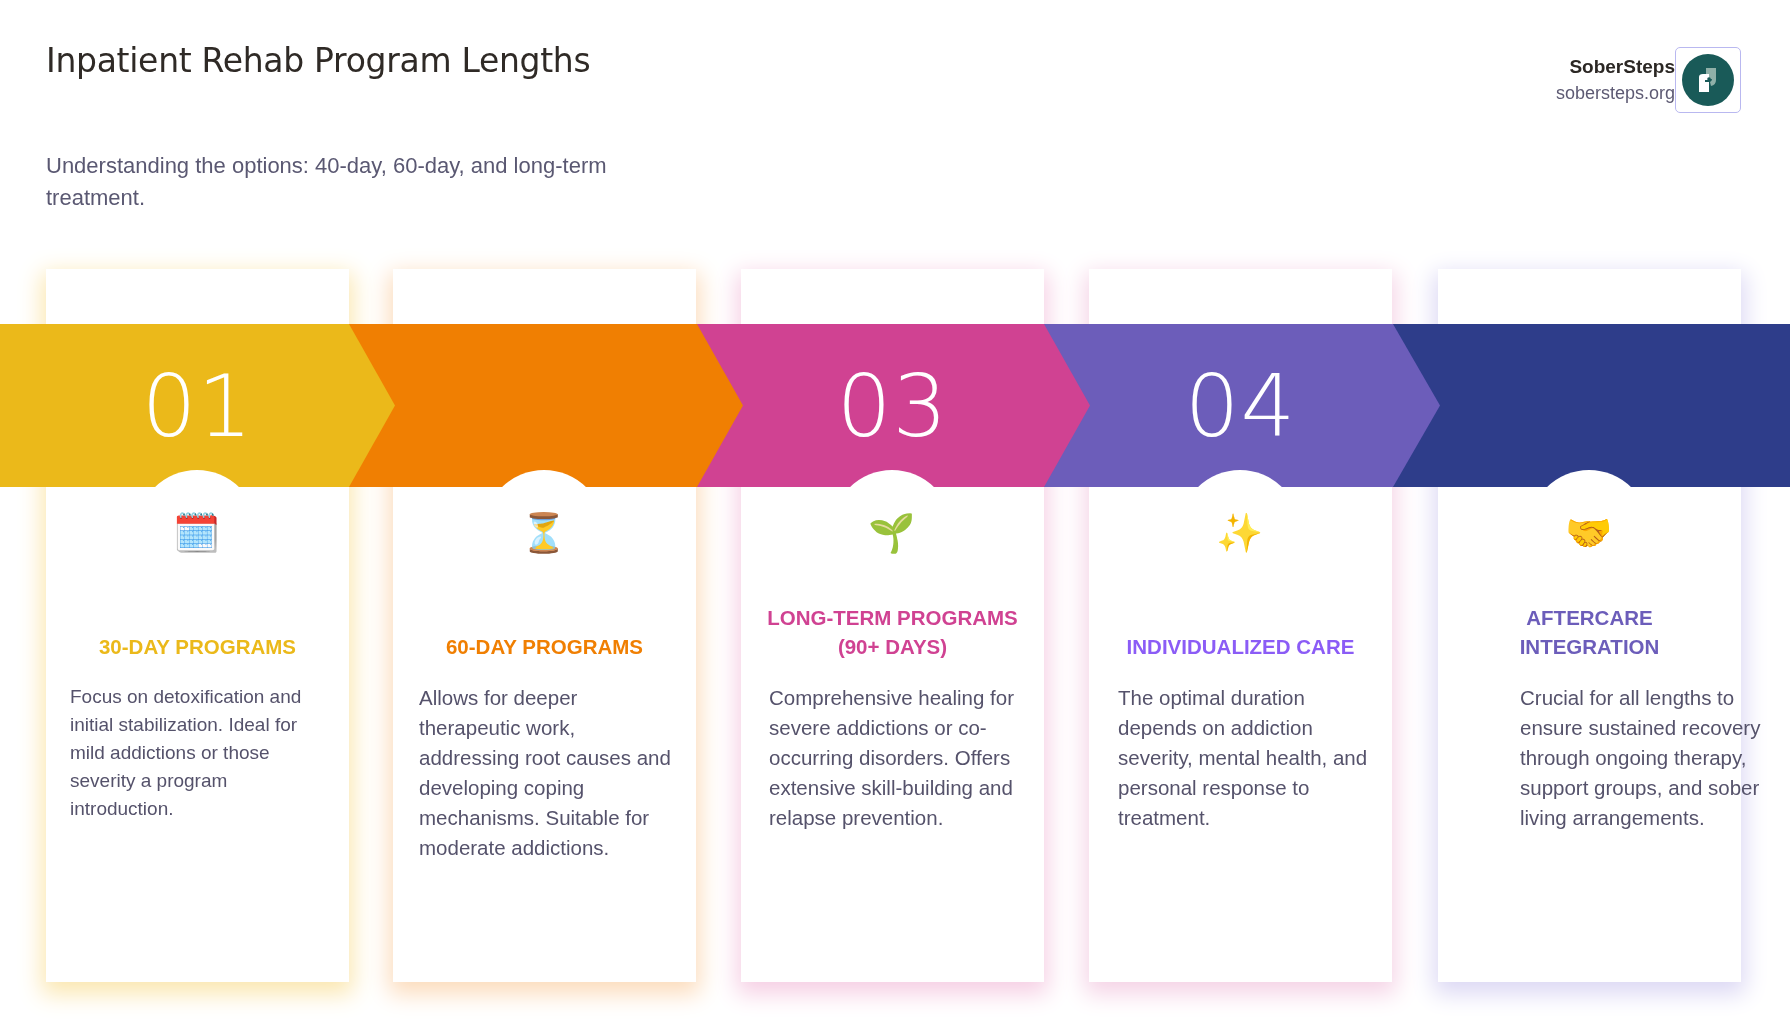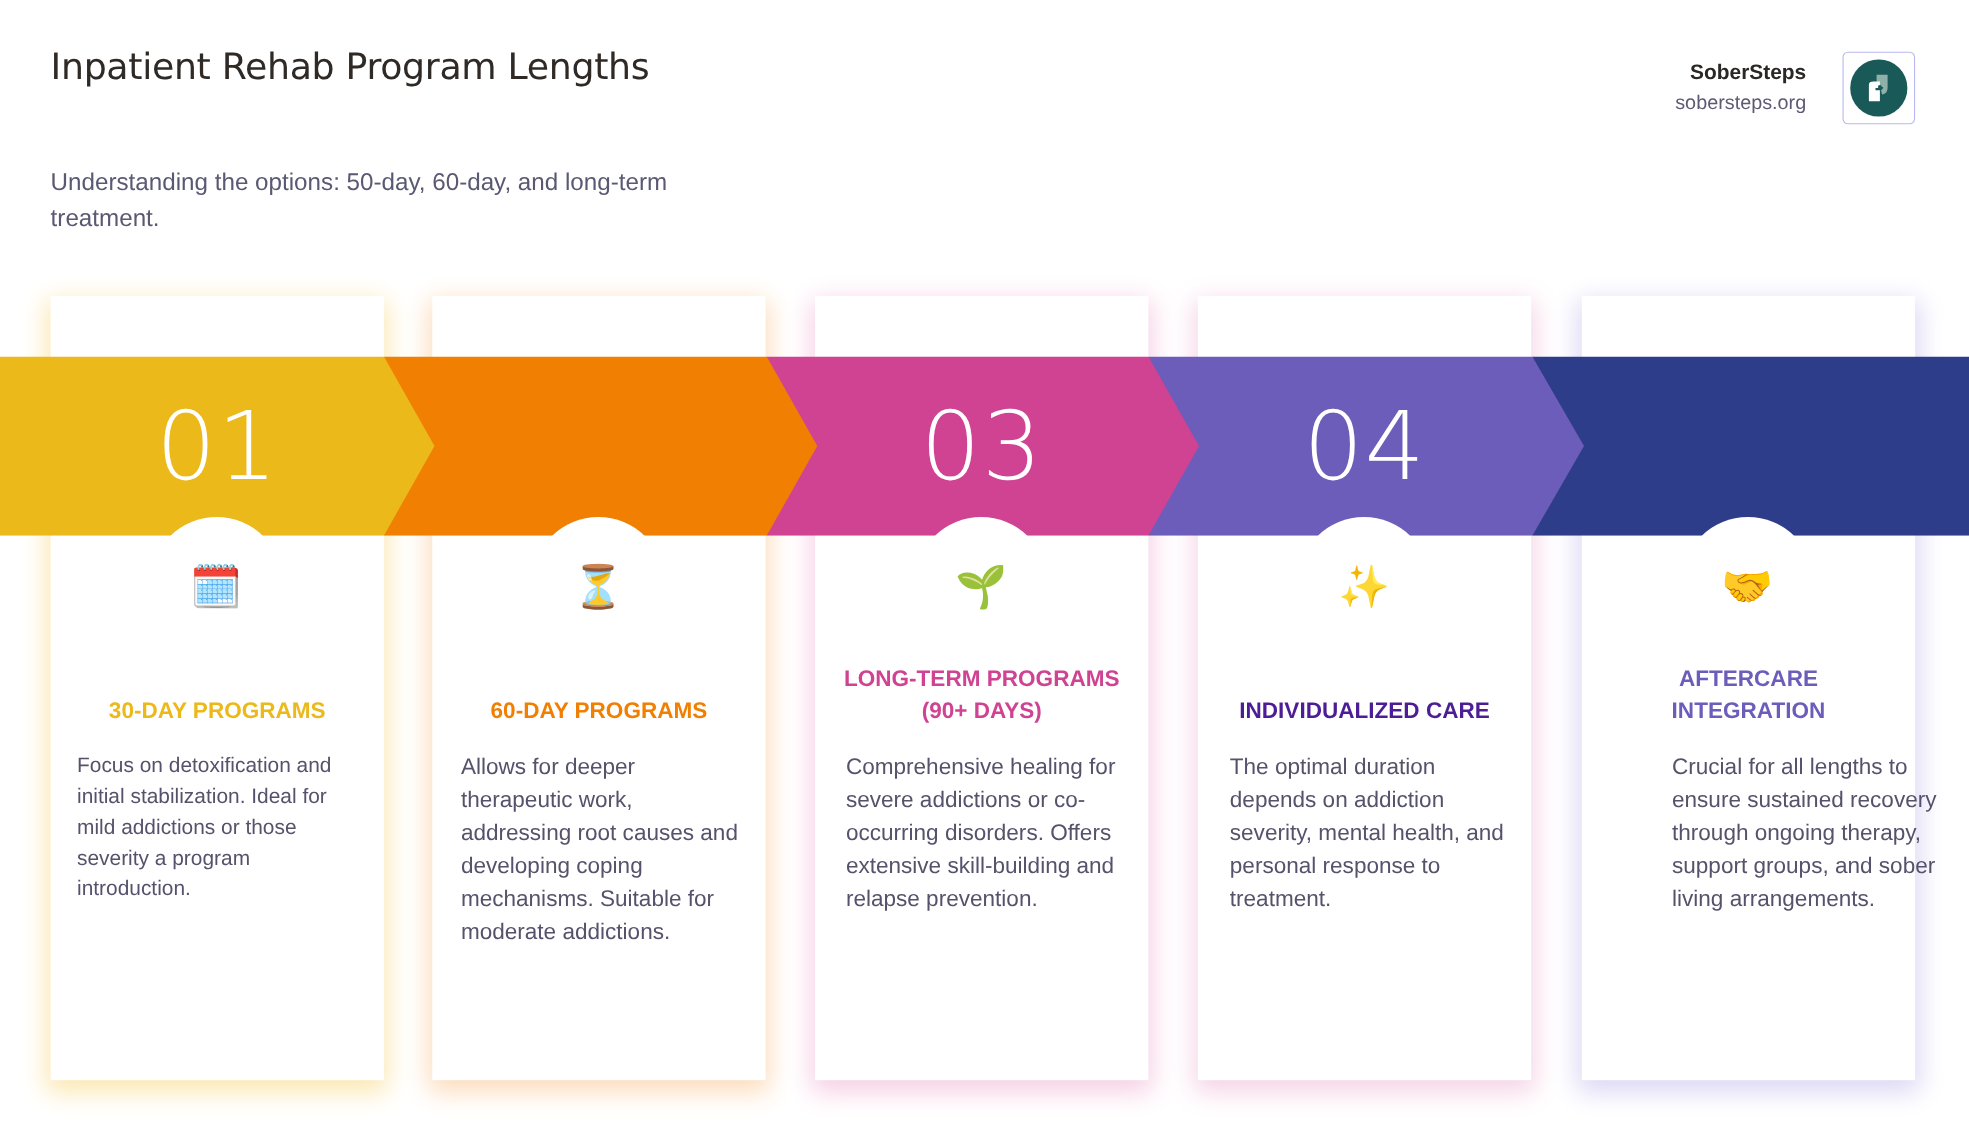--- a/index.html
+++ b/index.html
@@ -12,21 +12,21 @@
     position: absolute; left: 46px; top: 34px; width: 560px;
     font-family: "DejaVu Sans", sans-serif; font-weight: normal;
     font-size: 33px; line-height: 54px; color: #2f2a26; margin: 0;
     letter-spacing: -0.3px;
   }
   .subtitle {
     position: absolute; left: 46px; top: 150px; width: 600px;
     font-size: 22px; line-height: 32px; color: #5a5872; margin: 0;
   }
   .brand {
-    position: absolute; right: 49px; top: 47px; display: flex; align-items: center; gap: 33px;
+    position: absolute; right: 49px; top: 47px; display: flex; align-items: center; gap: 0;
   }
   .brand-text { text-align: right; }
   .brand-name { font-weight: bold; font-size: 19px; color: #2b2724; line-height: 24px; }
   .brand-url { font-size: 18px; color: #5d5a73; line-height: 24px; margin-top: 2px; }
   .logo-box {
     width: 64px; height: 64px; border: 1px solid #b9b8f0; border-radius: 5px;
     display: flex; align-items: center; justify-content: center; background: #fff;
   }
   .logo-circle {
     width: 52px; height: 52px; border-radius: 50%; background: #195a58;
@@ -62,21 +62,21 @@
   .card-body {
     position: absolute; top: 683px; width: 258px;
     font-size: 20.5px; line-height: 30px; color: #55526b;
   }
   .card-body.small { font-size: 19px; line-height: 28px; }
 </style>
 </head>
 <body>
 
 <h1 class="title">Inpatient Rehab Program Lengths</h1>
-<p class="subtitle">Understanding the options: 50-day, 60-day, and long-term treatment.</p>
+<p class="subtitle">Understanding the options: 40-day, 60-day, and long-term treatment.</p>
 
 <div class="brand">
   <div class="brand-text">
     <div class="brand-name">SoberSteps</div>
     <div class="brand-url">sobersteps.org</div>
   </div>
   <div class="logo-box">
     <div class="logo-circle">
       <svg width="26" height="30" viewBox="0 0 26 30">
         <path d="M11 3 h10 v12 q0 5 -5 6 l-1 -4 q2 -1 2 -3 h-6 z" fill="#8fb0a8"></path>
@@ -126,21 +126,21 @@
 
   <div class="icon-circle" style="left:832px"></div>
   <div class="icon" style="left:862px">🌱</div>
   <div class="card-title" style="left: 741px; color: rgb(208, 66, 146);">
       <span class="t">LONG-TERM PROGRAMS (90+ DAYS)</span>
     </div>
   <div class="card-body" style="left:769px">Comprehensive healing for severe addictions or co-occurring disorders. Offers extensive skill-building and relapse prevention.</div>
 
   <div class="icon-circle" style="left:1180px"></div>
   <div class="icon" style="left:1210px">✨</div>
-  <div class="card-title" style="left: 1089px; color: #4c1d95;">
+  <div class="card-title" style="left: 1089px; color: #8b5cf6;">
       <span class="t">INDIVIDUALIZED CARE</span>
     </div>
   <div class="card-body" style="left:1118px">The optimal duration depends on addiction severity, mental health, and personal response to treatment.</div>
 
   <div class="icon-circle" style="left:1529px"></div>
   <div class="icon" style="left:1559px">🤝</div>
   <div class="card-title" style="left: 1438px; color: rgb(108, 93, 186);">
       <span class="t">AFTERCARE INTEGRATION</span>
     </div>
   <div class="card-body" style="left:1520px">Crucial for all lengths to ensure sustained recovery through ongoing therapy, support groups, and sober living arrangements.</div>

